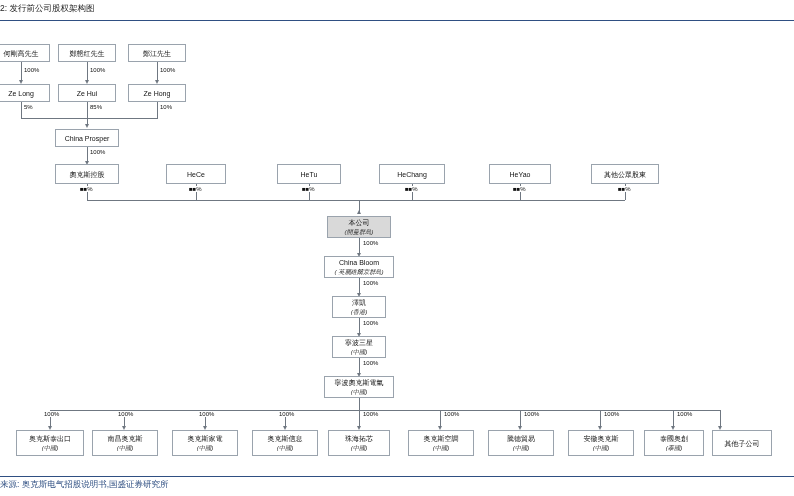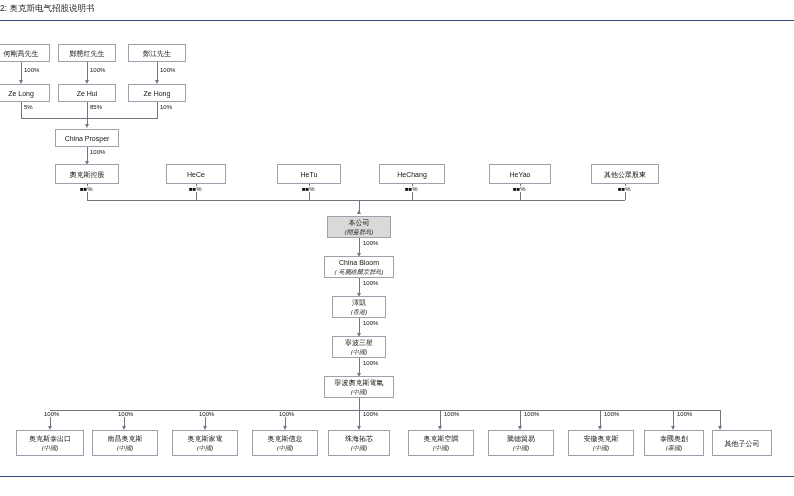--- a/index.html
+++ b/index.html
@@ -57,21 +57,21 @@
   .pctblk{
     position:absolute;font-size:6px;color:#111;white-space:nowrap;
     background:#fff;padding:0 1px;
   }
 </style>
 </head>
 <body>
 
 <div id="stage">
 
-  <div class="title">2:  奥克斯电气招股说明书</div>
+  <div class="title">2:  发行前公司股权架构图</div>
   <div class="rule top"></div>
 
   <div class="box" style="left:-8px;top:44px;width:58px;height:18px;">
     <span>何剛高先生</span>
   </div>
   <div class="box" style="left:58px;top:44px;width:58px;height:18px;">
     <span>鄭懇红先生</span>
   </div>
   <div class="box" style="left:128px;top:44px;width:58px;height:18px;">
     <span>鄭江先生</span>
@@ -272,14 +272,15 @@
   </div>
   <div class="box" style="left:644px;top:430px;width:60px;height:26px;">
     <span>泰國奥創</span>
     <span class="l2">(泰國)</span>
   </div>
   <div class="box" style="left:712px;top:430px;width:60px;height:26px;">
     <span>其他子公司</span>
   </div>
 
   <div class="rule bot"></div>
+  <div class="source">来源: 奥克斯电气招股说明书,国盛证券研究所</div>
 
 </div>
 
 </body></html>

